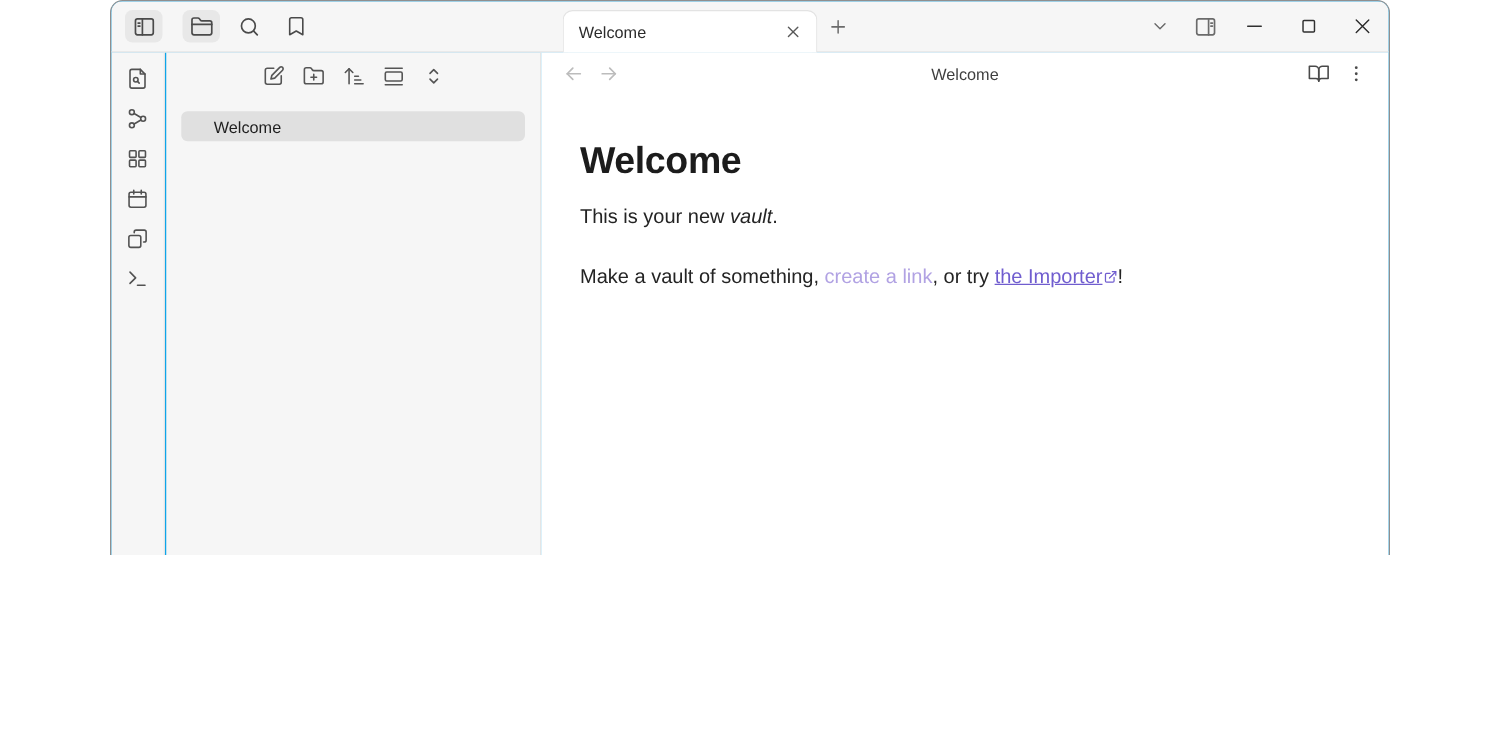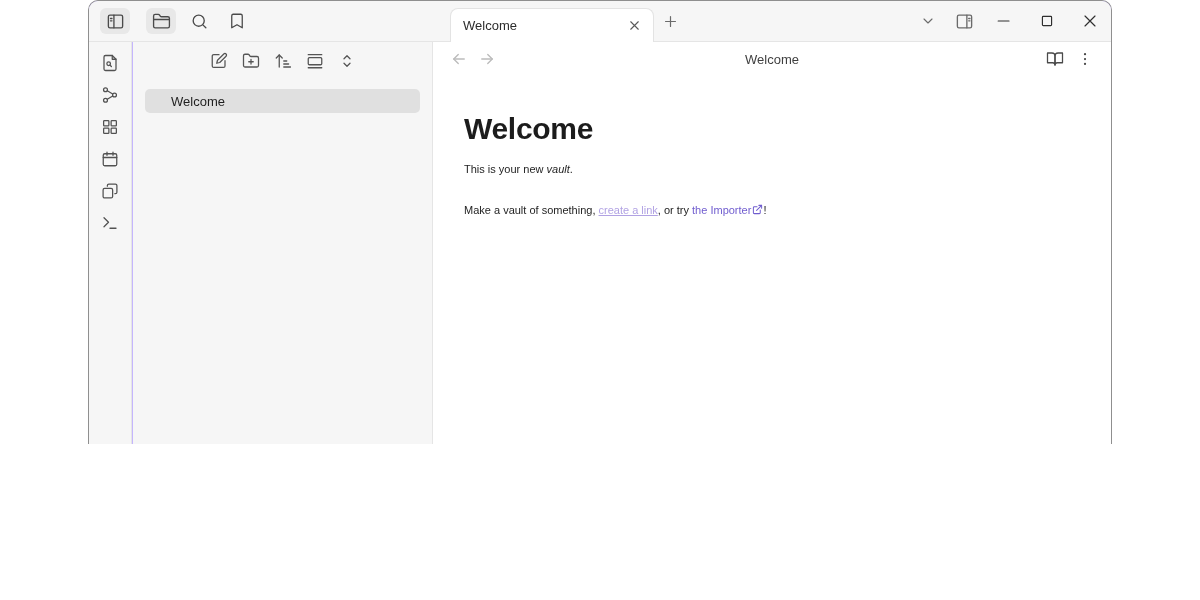--- a/index.html
+++ b/index.html
@@ -4,21 +4,21 @@
 <style>
   :root{
     --accent:#705dcf; --unresolved-link:#b1a2e3; --selected-bg:#e0e0e0;
     --panel-bg:#f6f6f6; --divider:#e5e5e5; --icon:#4a4a4a; --icon-faint:#bcbcbc;
     --text:#242424; --heading:#1c1c1c; --window-border:#8f8f8f; --tab-bg:#ffffff;
   }
   *{box-sizing:border-box;margin:0;padding:0;}
   html,body{width:1200px;height:600px;background:#ffffff;overflow:hidden;
     font-family:"Liberation Sans","DejaVu Sans",sans-serif;}
   .window{position:absolute;left:88px;top:0;width:1024px;height:444px;
-    background:#c4b5fd;border:1px solid var(--window-border);border-bottom:none;
+    background:#0ea5e9;border:1px solid var(--window-border);border-bottom:none;
     border-radius:10px 10px 0 0;overflow:hidden;}
   
   .titlebar{position:absolute;left:0;top:0;right:0;height:41px;
     background:var(--panel-bg);border-bottom:1px solid var(--divider);display:flex;}
   .tb-left{width:343px;display:flex;align-items:center;padding-left:11px;flex:none;}
   .icon-btn{display:inline-flex;align-items:center;justify-content:center;
     width:30px;height:26px;border:none;background:transparent;border-radius:6px;
     color:var(--icon);cursor:pointer;flex:none;}
   .icon-btn.active{background:#e8e8e8;}
   .tb-left .icon-btn + .icon-btn{margin-left:8px;}
@@ -58,23 +58,23 @@
     justify-content:center;color:var(--icon-faint);background:none;border:none;
     border-radius:4px;cursor:pointer;flex:none;}
   .nav-arrow + .nav-arrow{margin-left:4px;}
   .view-title{position:absolute;left:0;right:0;text-align:center;font-size:13px;
     color:#3f3f3f;pointer-events:none;}
   .vh-right{margin-left:auto;display:flex;gap:6px;position:relative;z-index:2;}
   .vh-right .icon-btn{width:24px;height:24px;color:#4a4a4a;}
   .note-content{padding:36px 60px 0 31px;max-width:660px;}
   .note-content h1{font-size:30px;line-height:1.1;font-weight:700;color:var(--heading);
     margin:0 0 17px;letter-spacing:-0.3px;}
-  .note-content p{font-size:11px;line-height:1.45;color:var(--text);margin:0 0 25px;}
-  .internal-link{color:var(--unresolved-link);text-decoration:underline;cursor:pointer;}
-  .external-link{color:var(--accent);cursor:pointer;}
+  .note-content p{font-size:16px;line-height:1.45;color:var(--text);margin:0 0 25px;}
+  .internal-link{color:var(--unresolved-link);cursor:pointer;}
+  .external-link{color:var(--accent);text-decoration:underline;cursor:pointer;}
   .ext-ico{display:inline-block;vertical-align:-1px;margin-left:1px;color:var(--accent);}
   svg{display:block;}
 </style>
 </head>
 <body>
 
 <div>
 <div class="window">
 
   <div class="titlebar">

